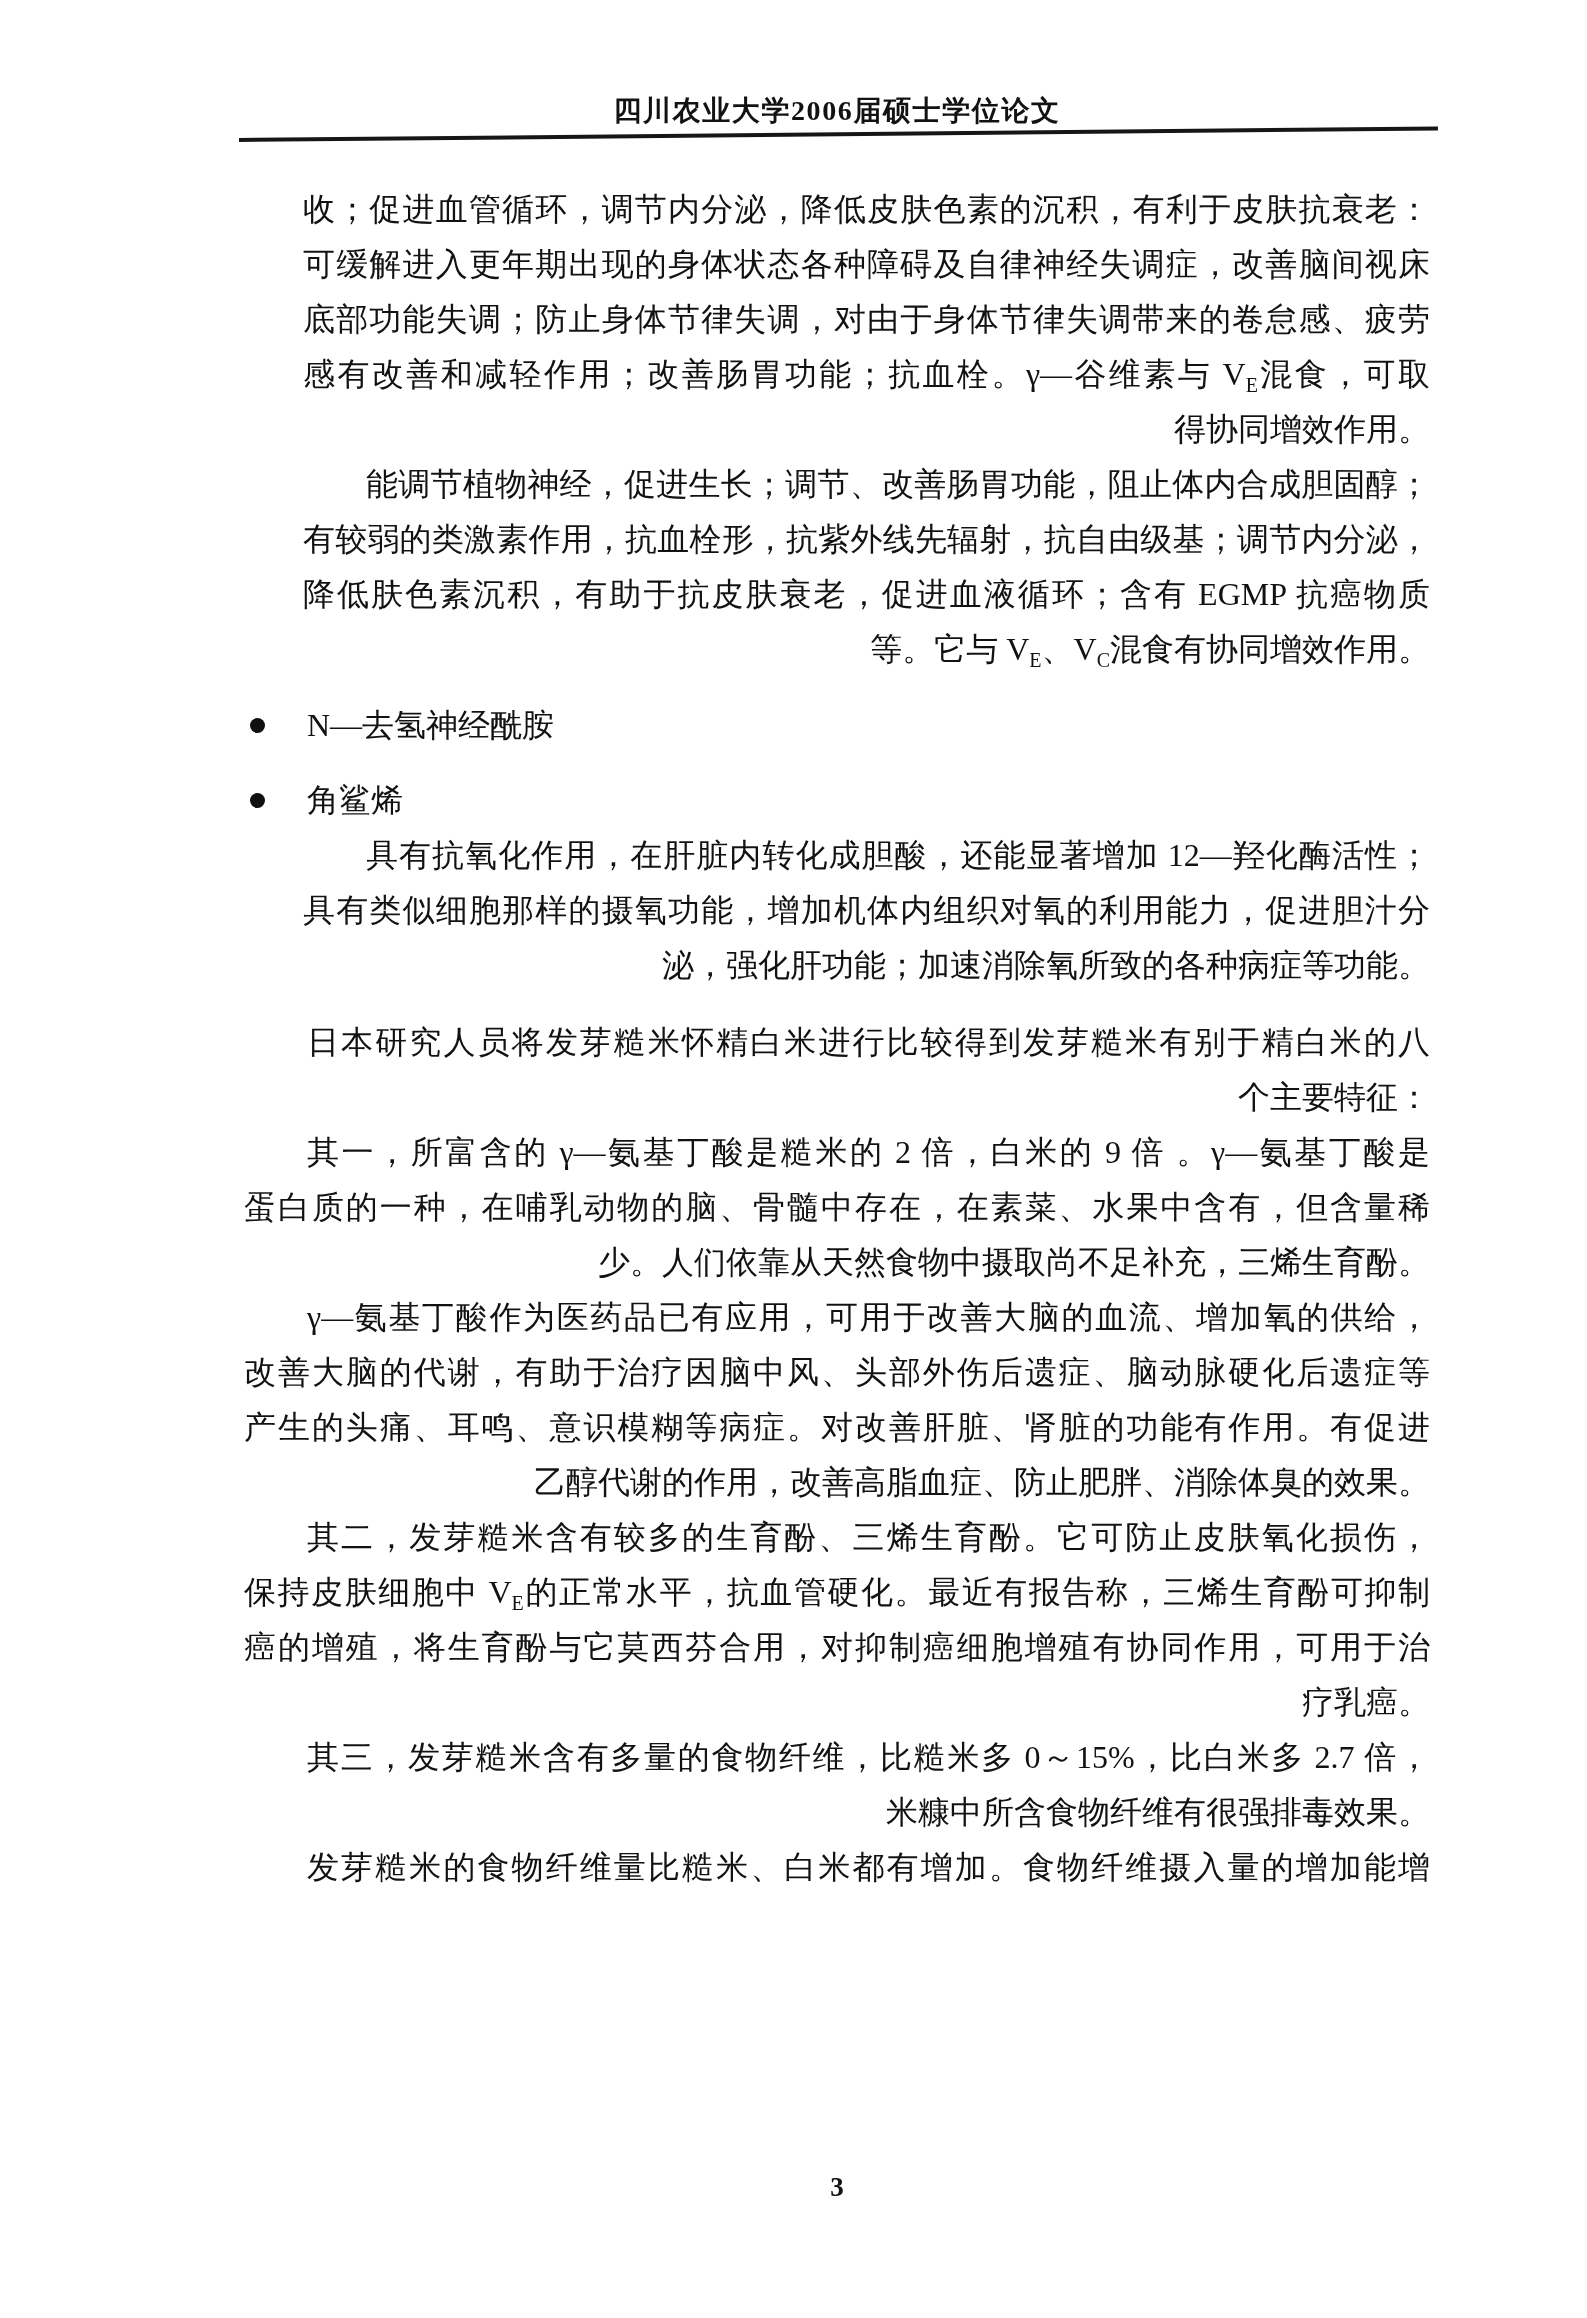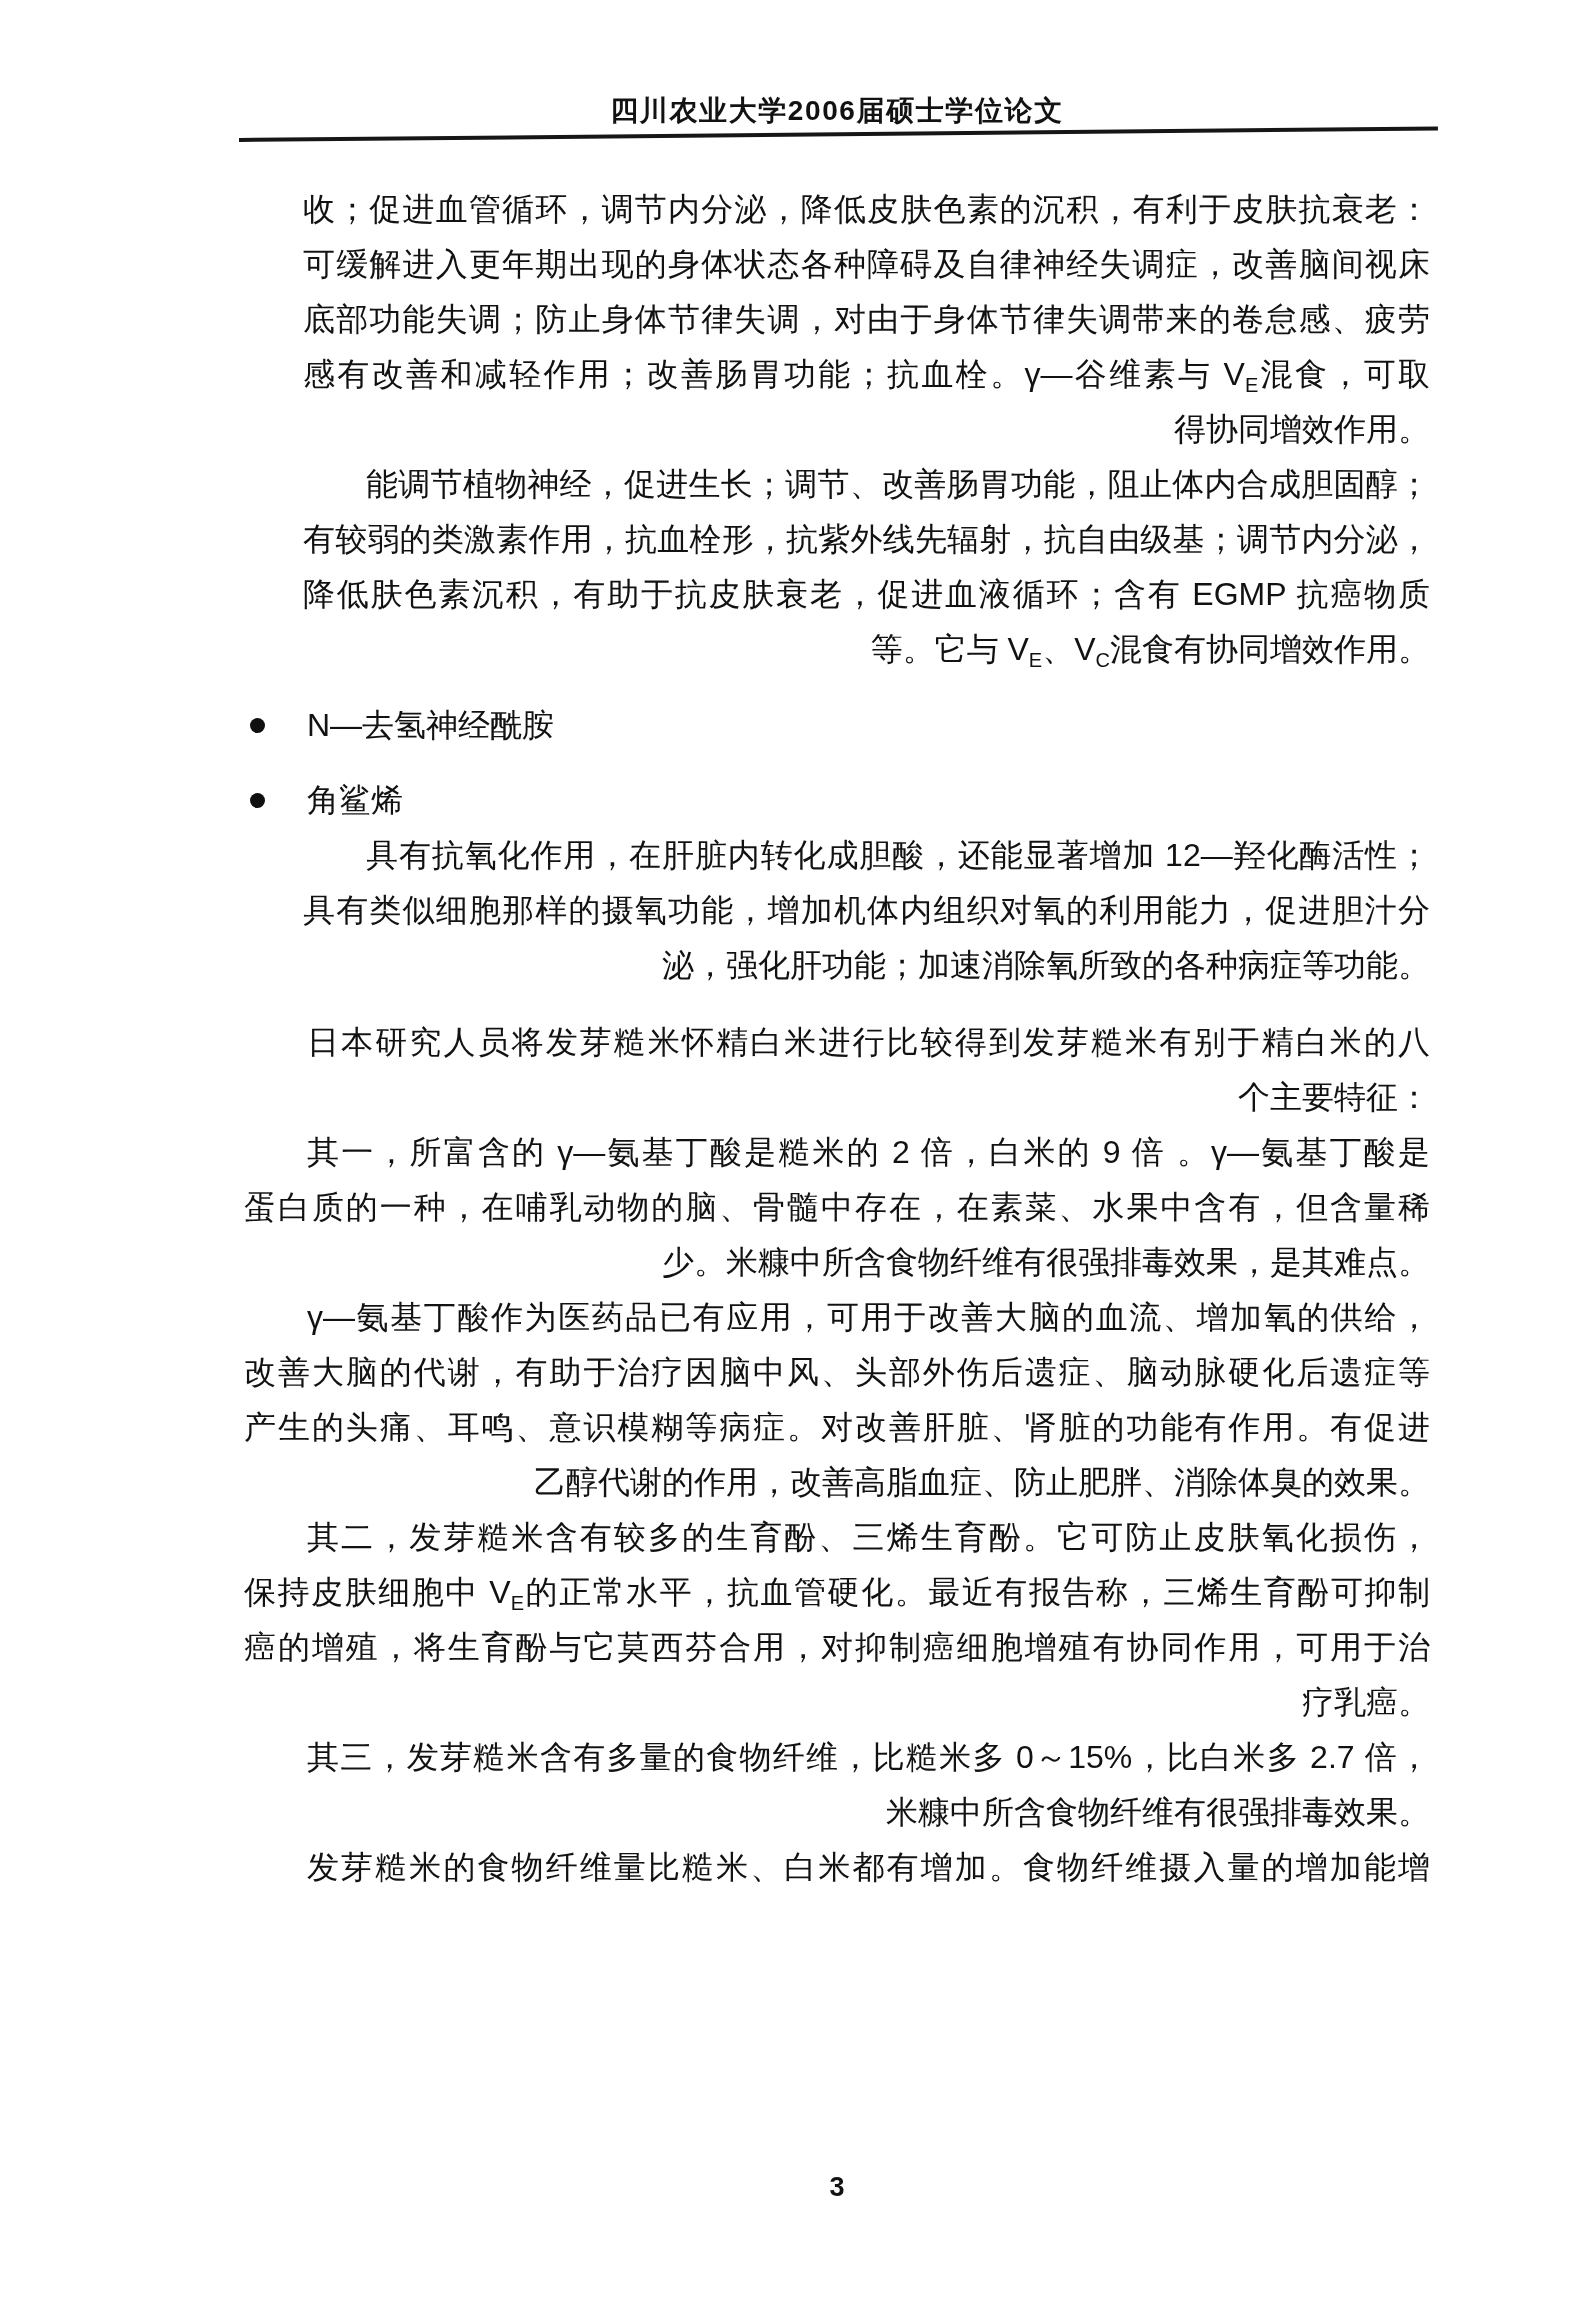--- a/index.html
+++ b/index.html
@@ -1,21 +1,21 @@
 <!DOCTYPE html>
 <html style="font-size:12.7px"><head>
 <meta charset="utf-8">
 <style>
   html,body{margin:0;padding:0;background:#ffffff;}
   .page{
     position:relative;
     width:1460px;height:2319px;
     background:#ffffff;
     color:#121212;
-    font-family:Liberation Sans, sans-serif;
+    font-family:Liberation Serif, serif;
     overflow:hidden;
   }
   .header-title{
     position:absolute;
     top:92px;left:244px;width:1186px;
     text-align:center;
     font-size:28px;font-weight:700;
     letter-spacing:1.6px;
     white-space:nowrap;
   }
@@ -87,21 +87,21 @@
         <div class="line fill"><span class="seg">具有类似细胞那样的摄氧功能，增加机体内组织对氧的利用能力，促进胆汁分</span></div>
         <div class="line"><span class="seg">泌，强化肝功能；加速消除氧所致的各种病症等功能。</span></div>
       </div>
       <div class="para gap-top">
         <div class="line fill indent"><span class="seg">日本研究人员将发芽糙米怀精白米进行比较得到发芽糙米有别于精白米的八</span></div>
         <div class="line"><span class="seg">个主要特征：</span></div>
       </div>
       <div class="para">
         <div class="line fill indent"><span class="seg">其一，所富含的 γ—氨基丁酸是糙米的 2 倍，白米的 9 倍 。γ—氨基丁酸是</span></div>
         <div class="line fill"><span class="seg">蛋白质的一种，在哺乳动物的脑、骨髓中存在，在素菜、水果中含有，但含量稀</span></div>
-        <div class="line"><span class="seg">少。米糠中所含食物纤维有很强排毒效果，是其难点。</span></div>
+        <div class="line"><span class="seg">少。人们依靠从天然食物中摄取尚不足补充，三烯生育酚。</span></div>
       </div>
       <div class="para">
         <div class="line fill indent"><span class="seg">γ—氨基丁酸作为医药品已有应用，可用于改善大脑的血流、增加氧的供给，</span></div>
         <div class="line fill"><span class="seg">改善大脑的代谢，有助于治疗因脑中风、头部外伤后遗症、脑动脉硬化后遗症等</span></div>
         <div class="line fill"><span class="seg">产生的头痛、耳鸣、意识模糊等病症。对改善肝脏、肾脏的功能有作用。有促进</span></div>
         <div class="line"><span class="seg">乙醇代谢的作用，改善高脂血症、防止肥胖、消除体臭的效果。</span></div>
       </div>
       <div class="para">
         <div class="line fill indent"><span class="seg">其二，发芽糙米含有较多的生育酚、三烯生育酚。它可防止皮肤氧化损伤，</span></div>
         <div class="line fill"><span class="seg">保持皮肤细胞中 V</span><span class="sub">E</span><span class="seg">的正常水平，抗血管硬化。最近有报告称，三烯生育酚可抑制</span></div>

